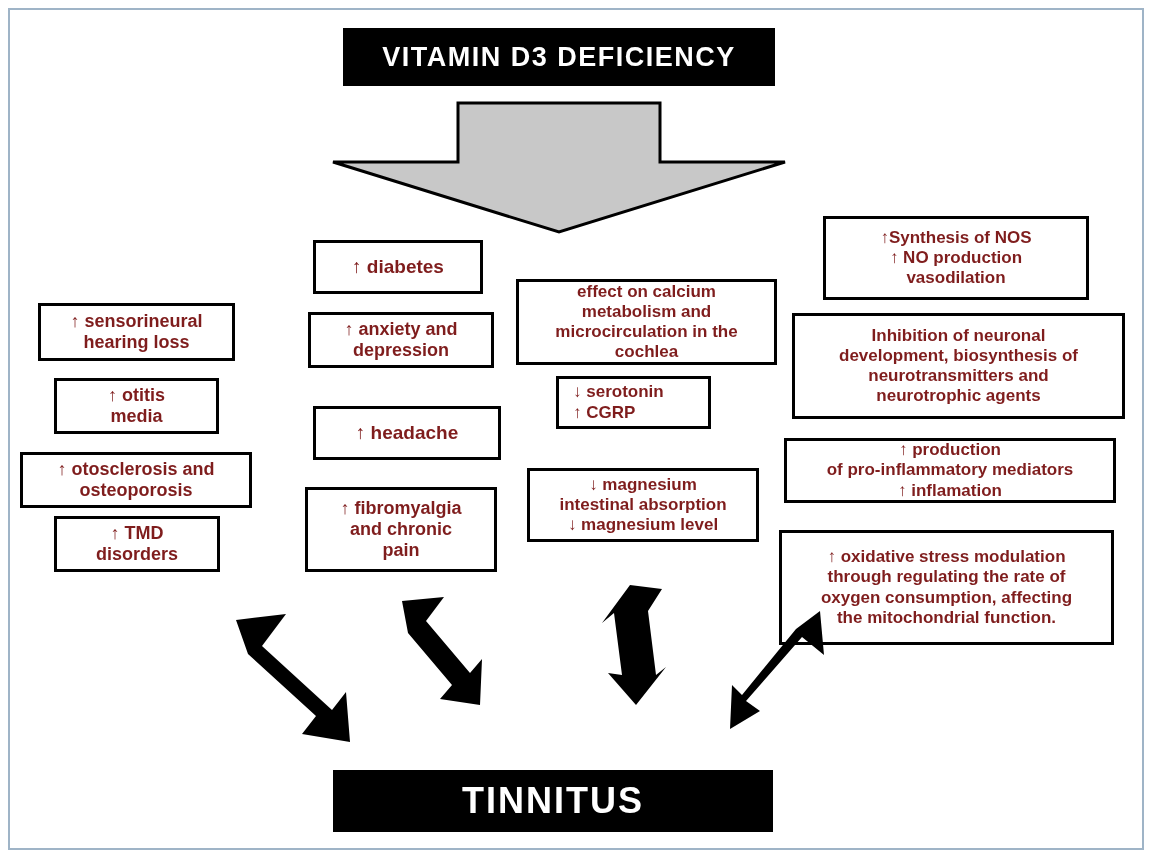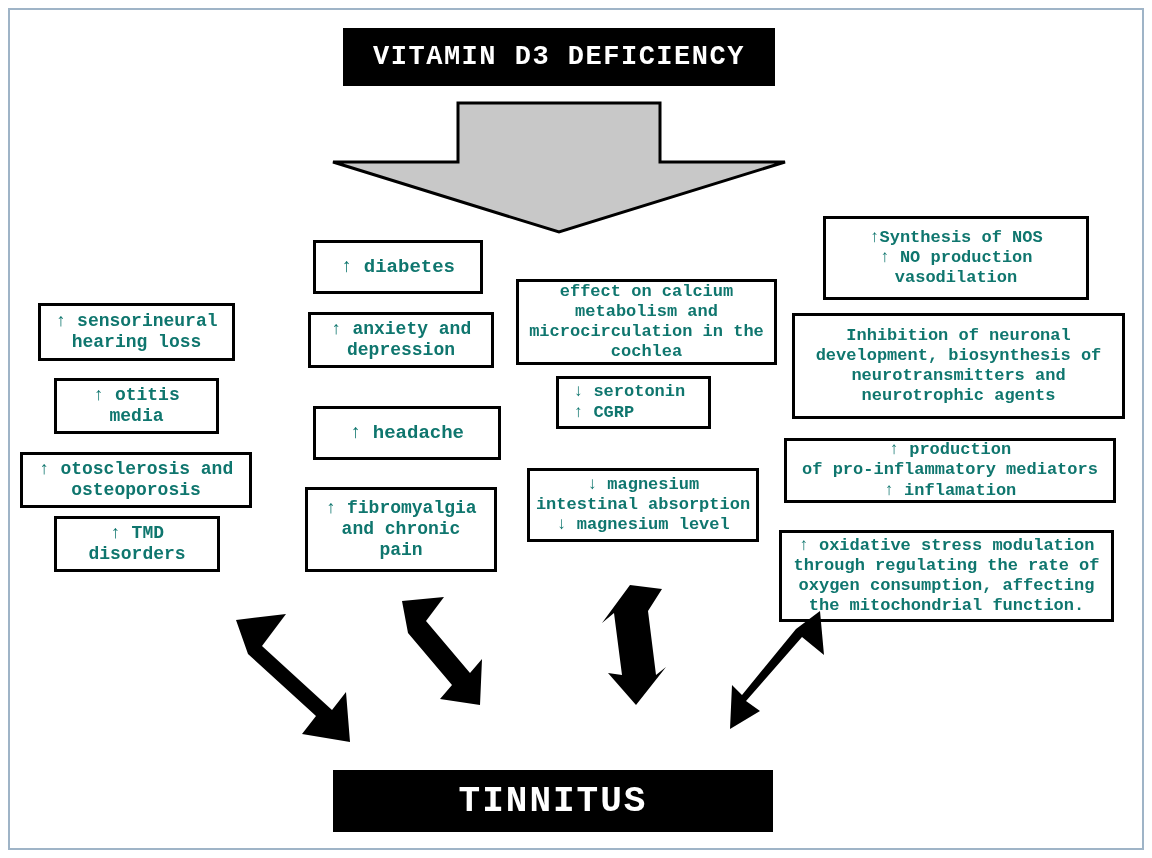--- a/index.html
+++ b/index.html
@@ -9,42 +9,41 @@
   }
   body {
     font-family: "Liberation Sans", sans-serif;
   }
   #canvas {
     position: relative;
     width: 1152px;
     height: 858px;
     background: #ffffff;
     overflow: hidden;
-    font-family: Liberation Mono, monospace;
   }
   .frame {
     position: absolute;
     left: 8px;
     top: 8px;
     width: 1136px;
     height: 842px;
     border: 2px solid #9fb4c7;
     box-sizing: border-box;
   }
   .node {
     position: absolute;
     box-sizing: border-box;
     border: 3px solid #000000;
     background: #ffffff;
     display: flex;
     align-items: center;
     justify-content: center;
     text-align: center;
     font-weight: bold;
-    color: #0f766e;
+    color: #7f1d1d;
     line-height: 1.18;
     white-space: pre-line;
   }
   .banner {
     position: absolute;
     box-sizing: border-box;
     background: #000000;
     color: #ffffff;
     display: flex;
     align-items: center;
@@ -110,21 +109,21 @@
   <div class="node" style="left:823px; top:216px; width:266px; height:84px; font-size:17px;">↑Synthesis of NOS
 ↑ NO production
 vasodilation</div>
   <div class="node" style="left:792px; top:313px; width:333px; height:106px; font-size:17px;">Inhibition of neuronal
 development, biosynthesis of
 neurotransmitters and
 neurotrophic agents</div>
   <div class="node" style="left:784px; top:438px; width:332px; height:65px; font-size:17px;">↑ production
 of pro-inflammatory mediators
 ↑ inflamation</div>
-  <div class="node" style="left:779px; top:530px; width:335px; height:92px; font-size:17px;">↑ oxidative stress modulation
+  <div class="node" style="left:779px; top:530px; width:335px; height:115px; font-size:17px;">↑ oxidative stress modulation
 through regulating the rate of
 oxygen consumption, affecting
 the mitochondrial function.</div>
 
   <div class="arrow-diag" style="left:228px; top:612px;">
     <svg width="125" height="135" viewBox="0 0 125 135">
       <polygon points="8,8 58,2 34,34 104,98 118,80 122,130 74,122 88,104 20,42" fill="#000000"></polygon>
     </svg>
   </div>
 

